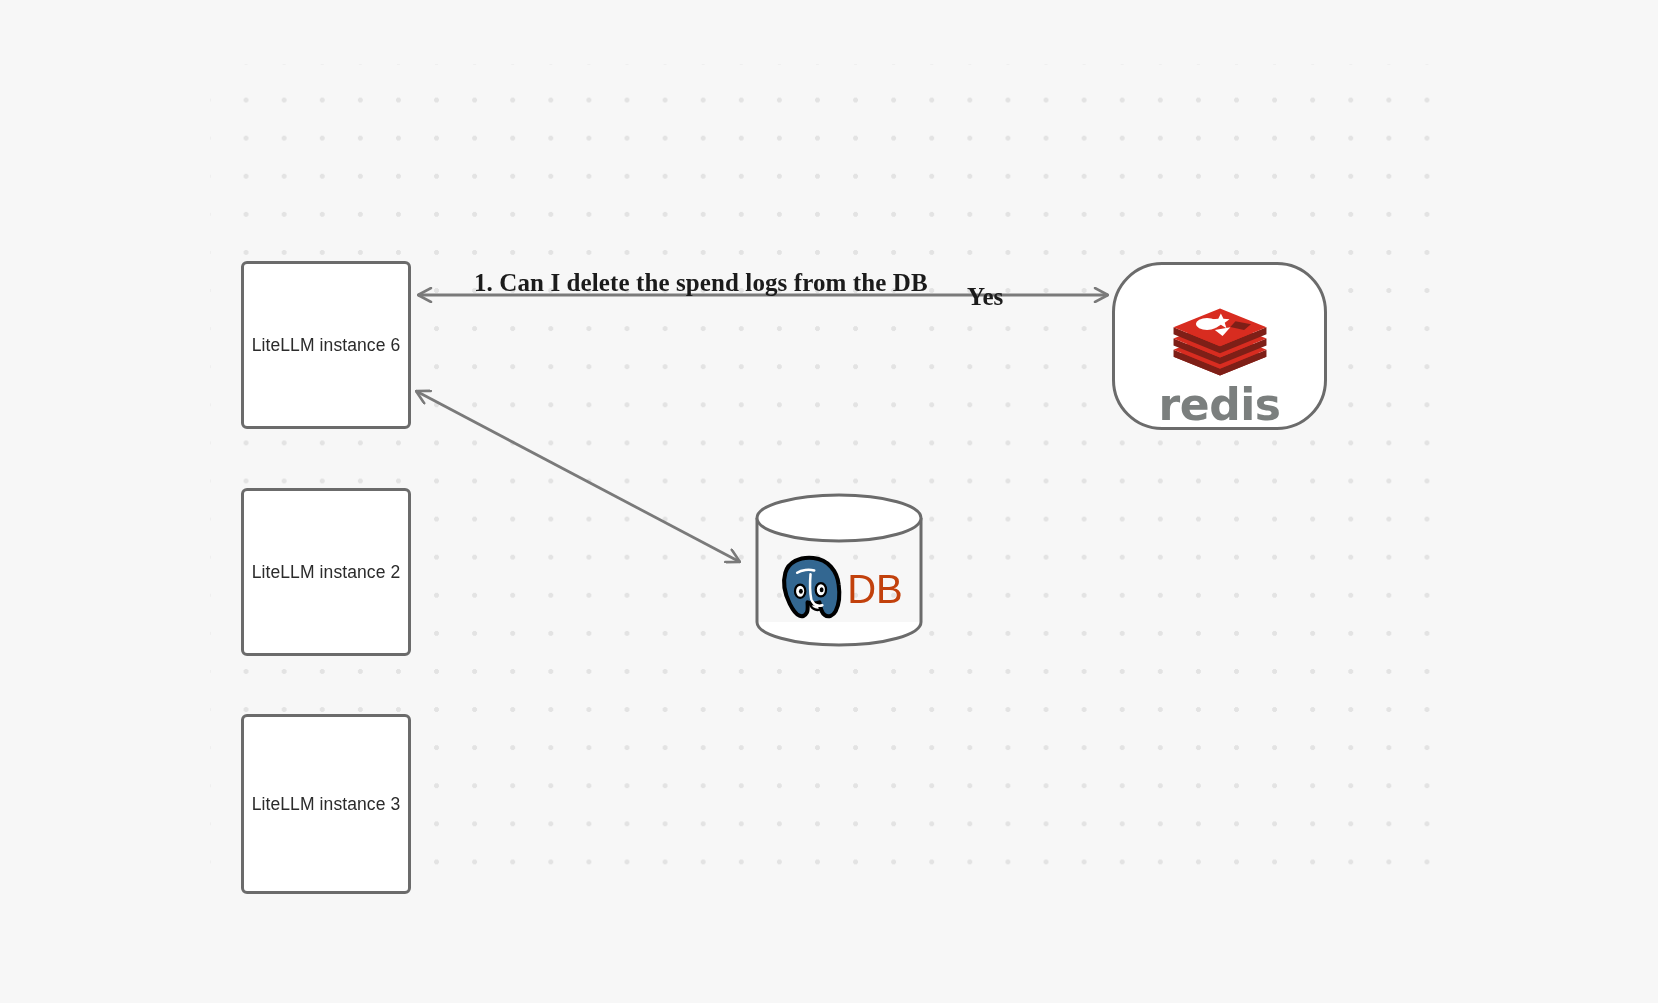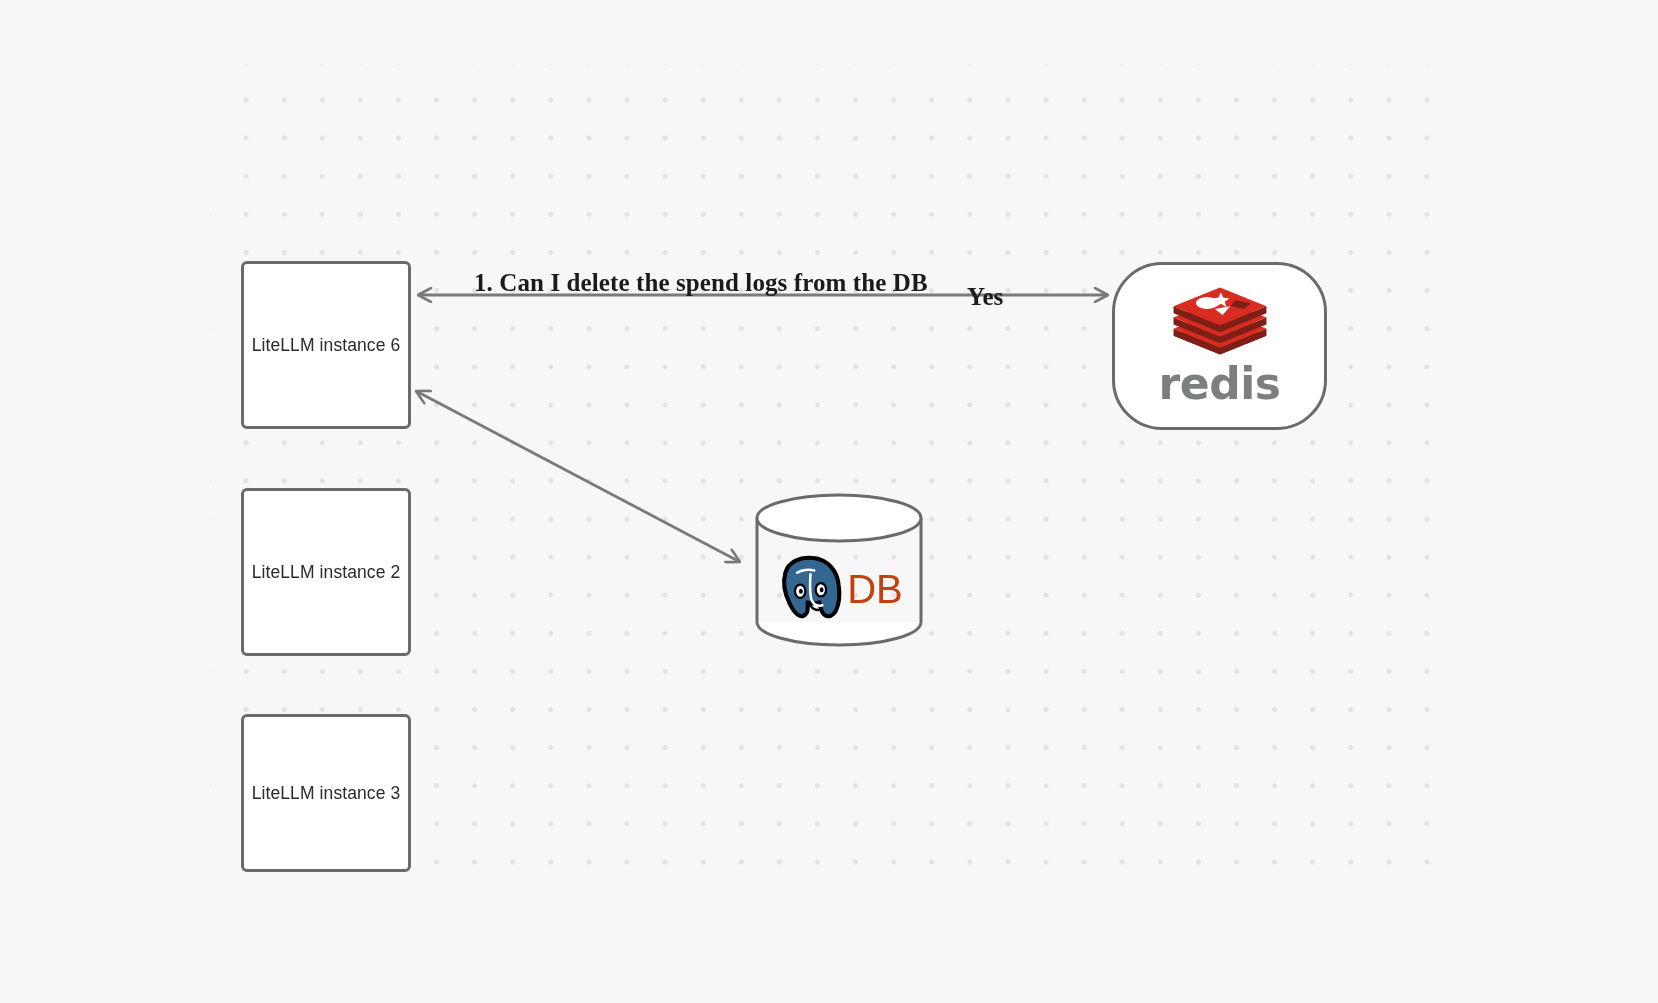--- a/index.html
+++ b/index.html
@@ -39,37 +39,37 @@
   }
   .node-box .node-label {
     font-size: 17.5px;
     color: #2b2b2b;
     letter-spacing: .1px;
     font-weight: 400;
     text-align: center;
   }
   #inst1 { left: 241px; top: 261px; width: 170px; height: 168px; }
   #inst2 { left: 241px; top: 488px; width: 170px; height: 168px; }
-  #inst3 { left: 241px; top: 714px; width: 170px; height: 158px; }
+  #inst3 { left: 241px; top: 714px; width: 170px; height: 180px; }
 
   
   #redis-node {
     position: absolute;
     left: 1112px;
     top: 262px;
     width: 215px;
     height: 168px;
     background: #ffffff;
     border: 3px solid #6b6b6b;
     border-radius: 50px;
     box-sizing: border-box;
     display: flex;
     flex-direction: column;
     align-items: center;
-    justify-content: center;
+    justify-content: flex-end;
   }
   #redis-logo-wrap {
     display: flex;
     flex-direction: column;
     align-items: center;
     justify-content: center;
     margin-top: -2px;
   }
   .redis-wordmark {
     font-family: "DejaVu Sans", sans-serif;

